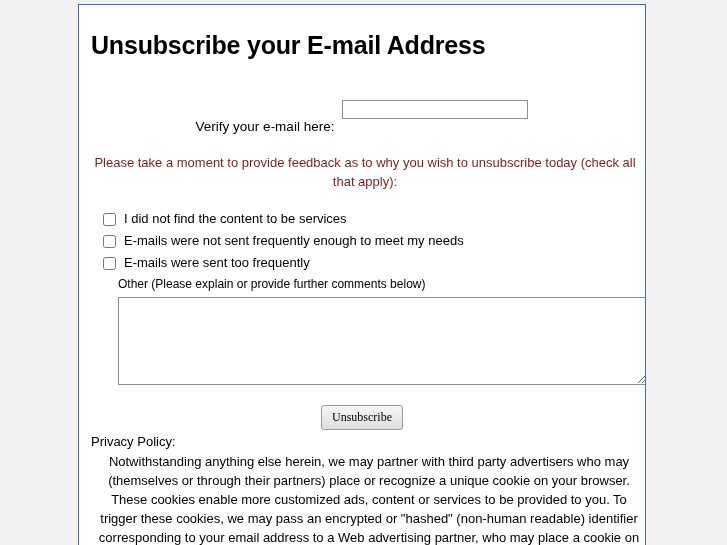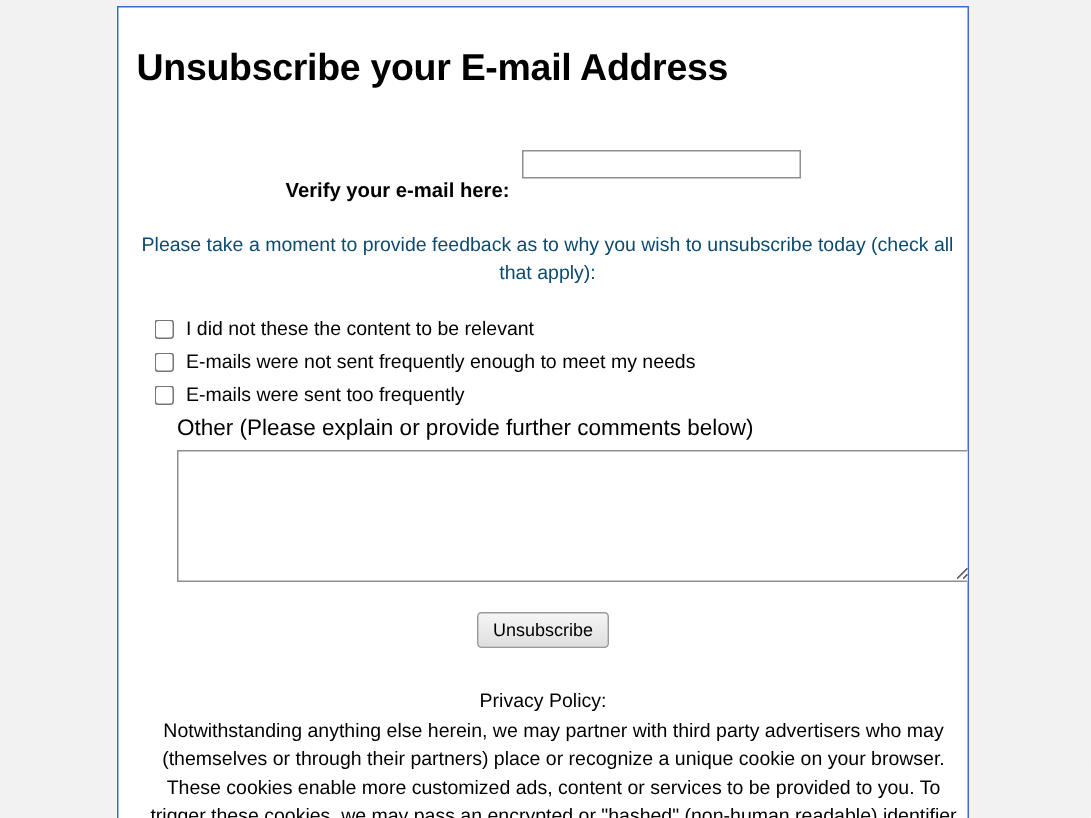--- a/index.html
+++ b/index.html
@@ -33,42 +33,42 @@
     letter-spacing: -0.2px;
   }
   .verify-row {
     display: flex;
     align-items: center;
     justify-content: center;
     margin-top: 24px;
   }
   .verify-label {
     font-size: 13.5px;
-    font-weight: bold;
+    font-weight: normal;
     color: #000;
     margin-right: 8px;
     margin-top: 35px;
   }
   .verify-input {
     width: 186px;
     height: 19px;
     border: 1px solid #8f8f8f;
     background: #fff;
     font-family: "Liberation Sans", sans-serif;
     font-size: 12px;
     padding: 0 2px;
     box-sizing: border-box;
   }
   .instructions {
     margin: 19px auto 0 auto;
     width: 548px;
     text-align: center;
     font-size: 13px;
     line-height: 19px;
-    color: #0c4a6e;
+    color: #7f1d1d;
   }
   .options {
     margin: 20px 0 0 12px;
   }
   .opt-row {
     display: flex;
     align-items: center;
     margin-bottom: 6px;
   }
   .opt-row input[type="checkbox"] {
@@ -77,53 +77,52 @@
     margin: 0 8px 0 0;
     vertical-align: middle;
   }
   .opt-label {
     font-size: 13px;
     color: #000;
     line-height: 16px;
   }
   .other-label {
     margin: 6px 0 0 27px;
-    font-size: 15px;
+    font-size: 12px;
     color: #000;
   }
   .comments {
     display: block;
     margin: 6px 0 0 27px;
     width: 529px;
     height: 88px;
     border: 1px solid #8f8f8f;
     font-family: "Liberation Sans", sans-serif;
     font-size: 12px;
     box-sizing: border-box;
     resize: both;
   }
   .submit-wrap {
     text-align: center;
     margin-top: 20px;
   }
   .submit-btn {
-    font-family: Liberation Sans, sans-serif;
+    font-family: Liberation Serif, serif;
     font-size: 12px;
     color: #000;
     background: linear-gradient(#f6f6f6, #dedede);
     border: 1px solid #9a9a9a;
     border-radius: 3px;
     padding: 4px 10px;
     cursor: pointer;
   }
   .privacy-title {
-    text-align: center;
     font-size: 13px;
     color: #000;
-    margin-top: 27px;
+    margin-top: 4px;
   }
   .privacy-body {
     margin: 3px auto 0 auto;
     width: 556px;
     text-align: center;
     font-size: 13px;
     line-height: 19px;
     color: #000;
   }
 </style>
@@ -137,21 +136,21 @@
   <div class="verify-row">
     <span class="verify-label">Verify your e-mail here:</span>
     <input class="verify-input" type="text" placeholder="" style="">
   </div>
 
   <div class="instructions">Please take a moment to provide feedback as to why you wish to unsubscribe today (check all that apply):</div>
 
   <div class="options">
     <div class="opt-row">
       <input type="checkbox" style="">
-      <span class="opt-label">I did not these the content to be relevant</span>
+      <span class="opt-label">I did not find the content to be services</span>
     </div>
     <div class="opt-row">
       <input type="checkbox" style="">
       <span class="opt-label">E-mails were not sent frequently enough to meet my needs</span>
     </div>
     <div class="opt-row">
       <input type="checkbox" style="">
       <span class="opt-label">E-mails were sent too frequently</span>
     </div>
   </div>

